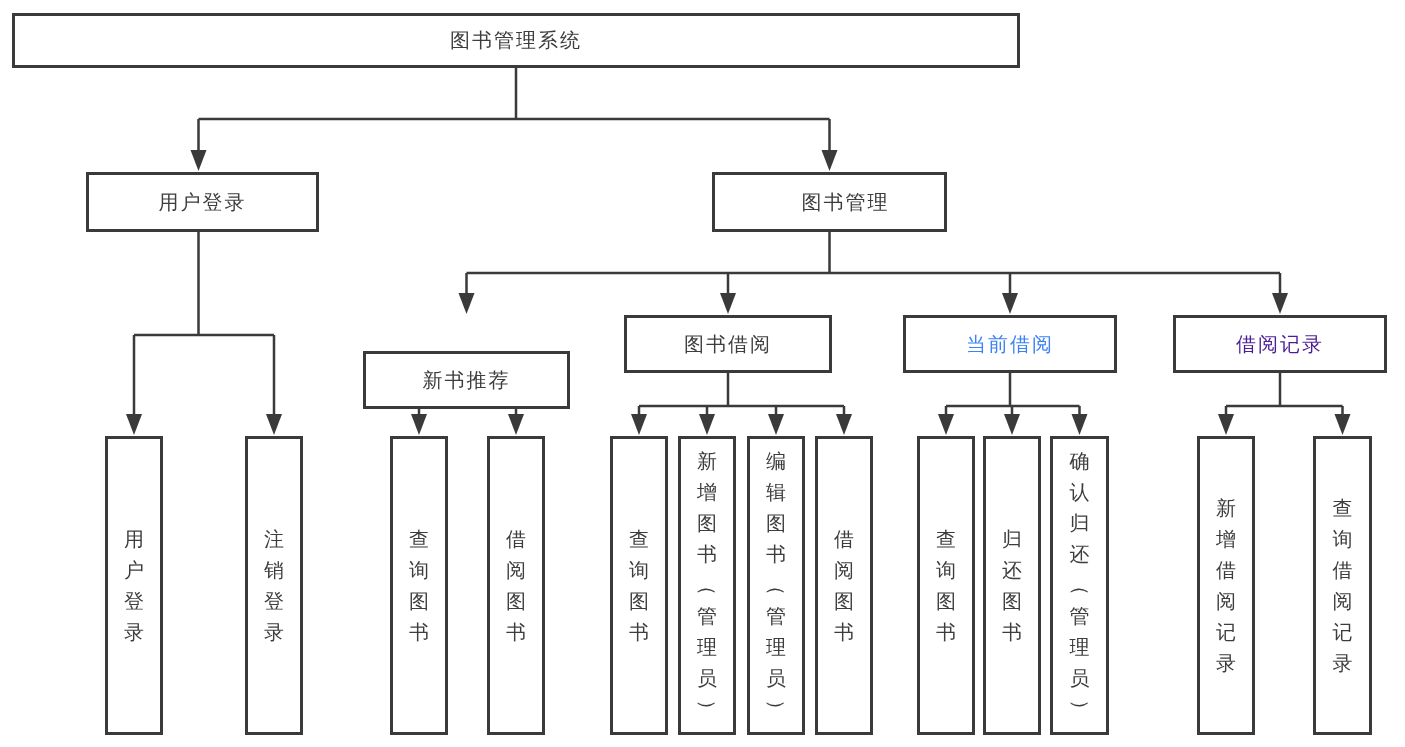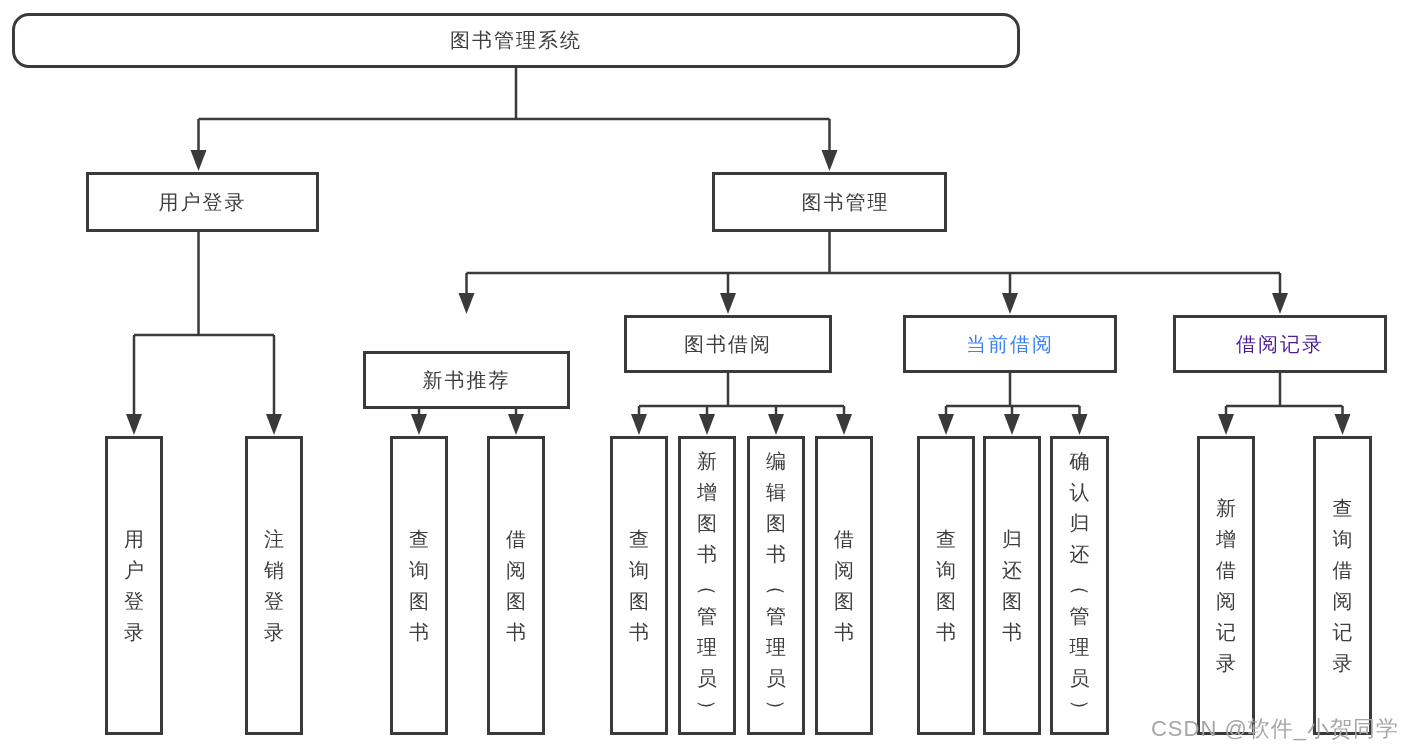--- a/index.html
+++ b/index.html
@@ -84,21 +84,21 @@
       <polygon points="699,414 715,414 707,435" fill="#3a3a3a"></polygon>
       <polygon points="768,414 784,414 776,435" fill="#3a3a3a"></polygon>
       <polygon points="836,414 852,414 844,435" fill="#3a3a3a"></polygon>
       <polygon points="938,414 954,414 946,435" fill="#3a3a3a"></polygon>
       <polygon points="1004,414 1020,414 1012,435" fill="#3a3a3a"></polygon>
       <polygon points="1071.5,414 1087.5,414 1079.5,435" fill="#3a3a3a"></polygon>
       <polygon points="1218,414 1234,414 1226,435" fill="#3a3a3a"></polygon>
       <polygon points="1334.5,414 1350.5,414 1342.5,435" fill="#3a3a3a"></polygon>
     </svg>
   <div>
-      <div class="node" style="left: 12px; top: 13px; width: 1008px; height: 55px; border-color: rgb(58, 58, 58); color: rgb(61, 61, 61); border-radius: 17px;">
+      <div class="node" style="left: 12px; top: 13px; width: 1008px; height: 55px; border-color: rgb(58, 58, 58); color: rgb(61, 61, 61);">
         <span class="node-label">图书管理系统</span>
       </div>
       <div class="node" style="left: 86px; top: 172px; width: 233px; height: 60px; border-color: rgb(58, 58, 58); color: rgb(61, 61, 61);">
         <span class="node-label">用户登录</span>
       </div>
       <div class="node" style="left: 712px; top: 172px; width: 235px; height: 60px; border-color: rgb(58, 58, 58); color: rgb(61, 61, 61); padding-left: 32px;">
         <span class="node-label">图书管理</span>
       </div>
       <div class="node" style="left: 363px; top: 315px; width: 207px; height: 58px; border-color: rgb(58, 58, 58); color: rgb(61, 61, 61); margin-top: 36px;">
         <span class="node-label">新书推荐</span>
@@ -229,14 +229,13 @@
         <span class="node-label">
           <span class="vchar">查</span>
           <span class="vchar">询</span>
           <span class="vchar">借</span>
           <span class="vchar">阅</span>
           <span class="vchar">记</span>
           <span class="vchar">录</span>
         </span>
       </div>
     </div>
-  <div class="watermark" style="color: rgb(166, 166, 166);">CSDN @软件_小贺同学</div>
 </div>
 
 </body></html>

